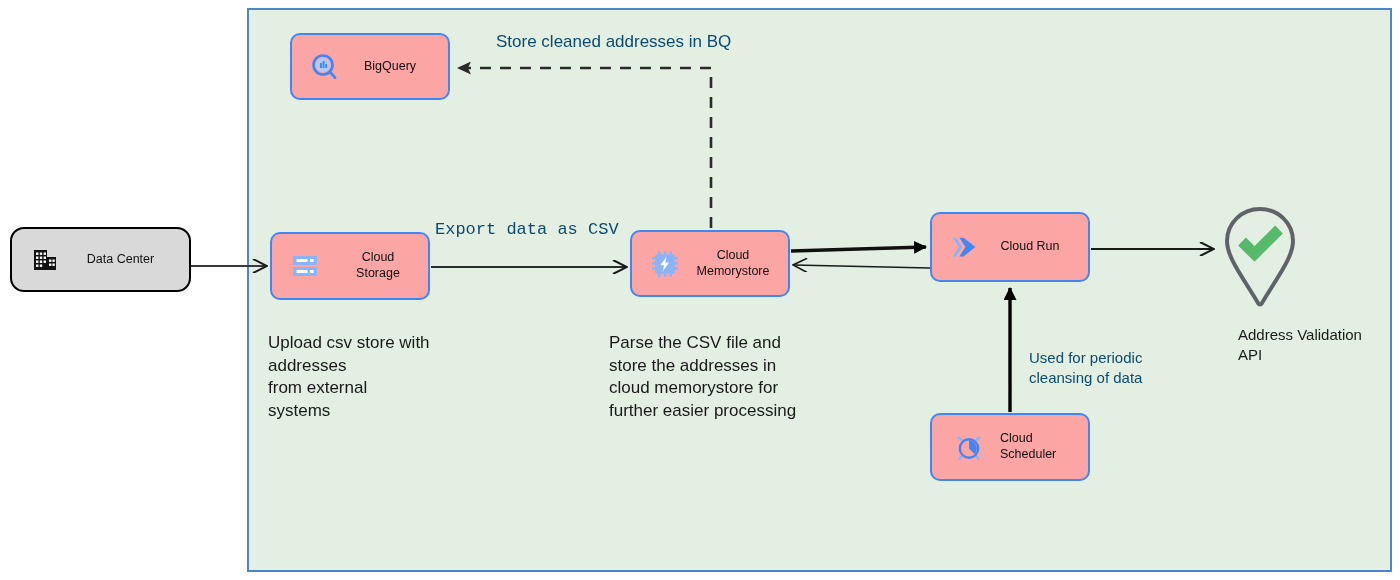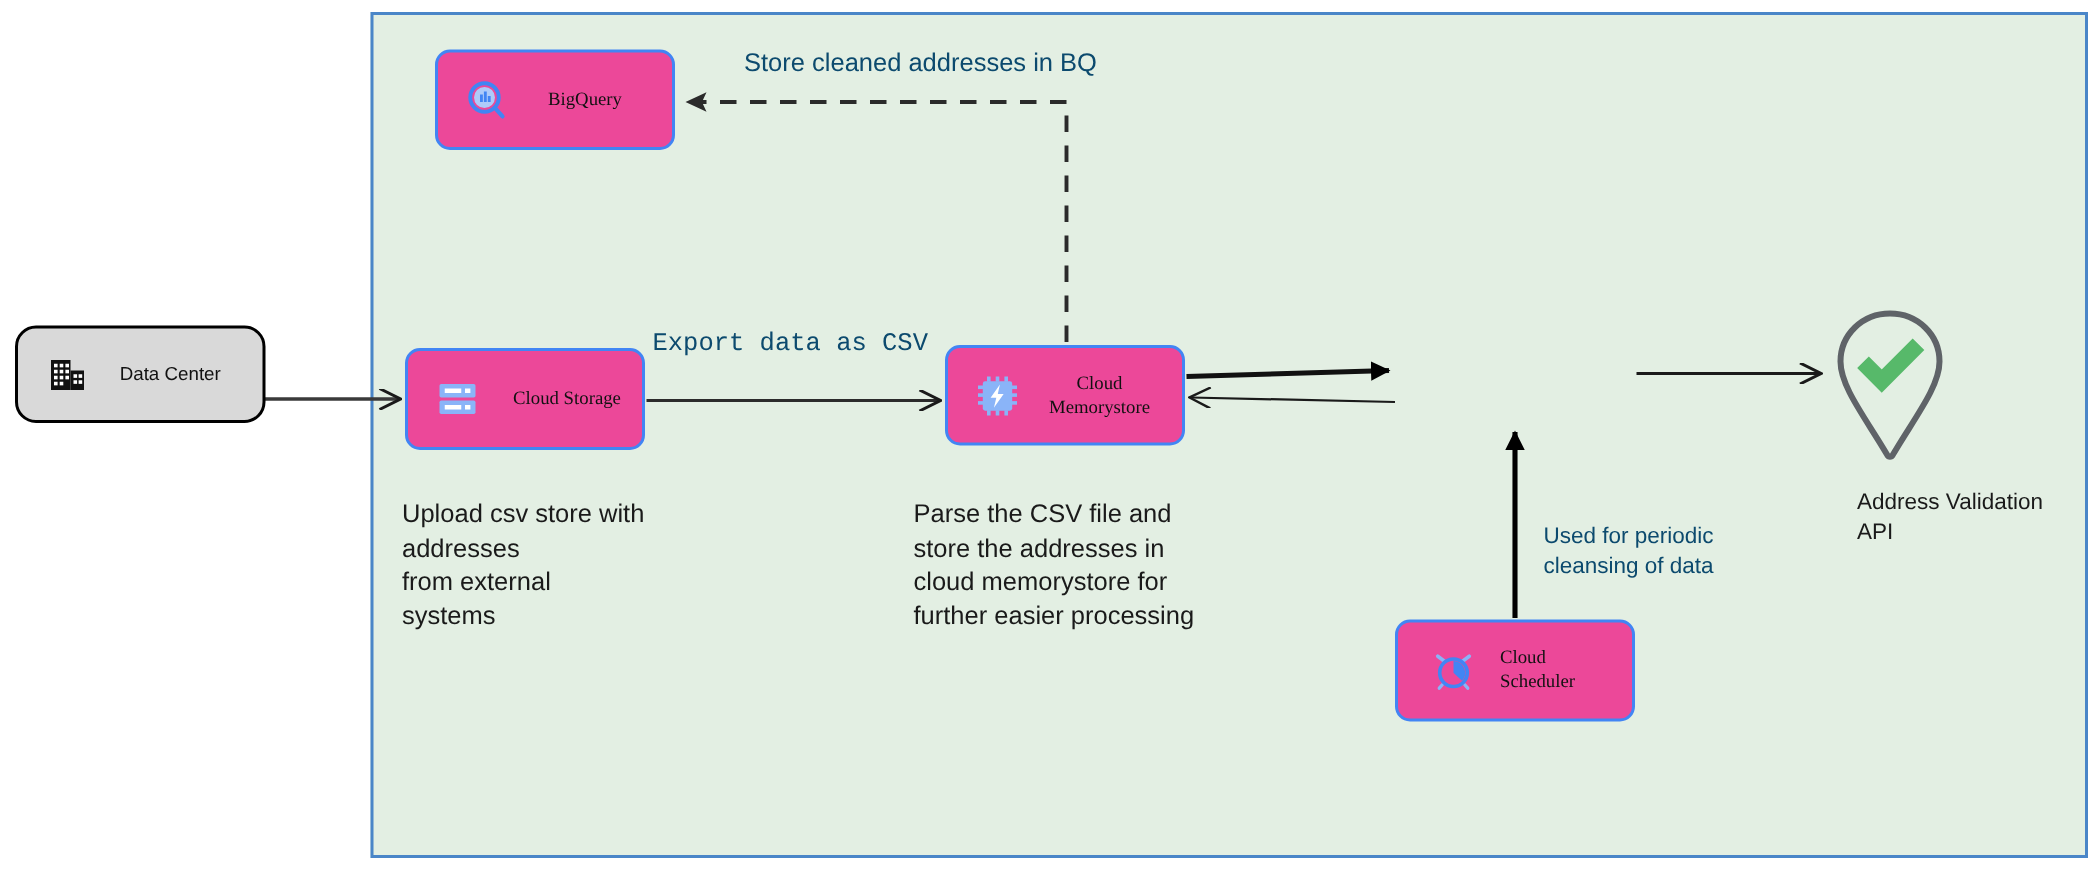--- a/index.html
+++ b/index.html
@@ -28,23 +28,22 @@
   }
   
   .node {
     position: absolute;
     box-sizing: border-box;
     display: flex;
     align-items: center;
     border-radius: 10px;
   }
   .node.gcp {
-    background: #ec4899;
+    background: #fca5a5;
     border: 2px solid #4285f4;
-    font-family: Liberation Serif, serif;
   }
   .node.onprem {
     background: #d9d9d9;
     border: 2px solid #000000;
     border-radius: 14px;
   }
   .node .node-icon {
     flex: 0 0 auto;
     margin-left: 18px;
     width: 30px;
@@ -84,21 +83,21 @@
   
   #edges {
     position: absolute;
     left: 0;
     top: 0;
     width: 1400px;
     height: 580px;
     pointer-events: none;
   }
   
-  #node-datacenter { left: 10px; top: 217px; width: 167px; height: 65px; }
+  #node-datacenter { left: 10px; top: 227px; width: 181px; height: 65px; }
   #node-bigquery { left: 290px; top: 33px; width: 160px; height: 67px; }
   #node-storage { left: 270px; top: 232px; width: 160px; height: 68px; gap: 16px; }
   #node-memorystore { left: 630px; top: 230px; width: 160px; height: 67px; }
   #node-cloudrun { left: 930px; top: 212px; width: 160px; height: 70px; }
   #node-scheduler { left: 930px; top: 413px; width: 160px; height: 68px; }
   #node-memorystore .node-label { font-size: 12.5px; text-align: center; padding-left: 10px; }
   #node-scheduler .node-icon { margin-left: 22px; }
   #node-scheduler .node-label { text-align: left; padding-left: 16px; }
   
   #node-addressapi {
@@ -236,20 +235,29 @@
           <rect x="19.6" y="24.5" width="2.4" height="3.5"></rect>
         </g>
         <rect x="5.2" y="5.2" width="19.6" height="19.6" rx="1.6" fill="#8ab4f8"></rect>
         <path d="M16.6,7.4 L10.4,16.2 L14.2,16.2 L12.6,22.8 L19.1,13.6 L15.2,13.6 Z" fill="#ffffff"></path>
       </svg>
     </span>
     <span class="node-label">Cloud
 Memorystore</span>
   </div>
 
+  <div class="node gcp" id="node-cloudrun">
+    <span class="node-icon">
+      <svg width="32" height="28" viewBox="0 0 32 28" xmlns="http://www.w3.org/2000/svg">
+        <path d="M3,4 L9.5,14 L3,24 L6.5,24 L13,14 L6.5,4 Z" fill="#8ab4f8"></path>
+        <path d="M10,4 L16.5,14 L10,24 L14.5,24 L27,14 L14.5,4 Z" fill="#4285f4"></path>
+      </svg>
+    </span>
+    <span class="node-label">Cloud Run</span>
+  </div>
 
   <div class="node gcp" id="node-scheduler">
     <span class="node-icon">
       <svg width="30" height="30" viewBox="0 0 30 30" xmlns="http://www.w3.org/2000/svg">
         <line x1="4.5" y1="5.5" x2="8.5" y2="8.5" stroke="#8ab4f8" stroke-width="2.4" stroke-linecap="round"></line>
         <line x1="25.5" y1="5.5" x2="21.5" y2="8.5" stroke="#8ab4f8" stroke-width="2.4" stroke-linecap="round"></line>
         <line x1="7.5" y1="24.5" x2="5.5" y2="26.8" stroke="#8ab4f8" stroke-width="2.2" stroke-linecap="round"></line>
         <line x1="22.5" y1="24.5" x2="24.5" y2="26.8" stroke="#8ab4f8" stroke-width="2.2" stroke-linecap="round"></line>
         <circle cx="15" cy="16.5" r="9.2" fill="none" stroke="#4285f4" stroke-width="2.4"></circle>
         <path d="M15,16.5 L15,8.6 A7.9,7.9 0 0 1 20.6,21.9 Z" fill="#4285f4"></path>

